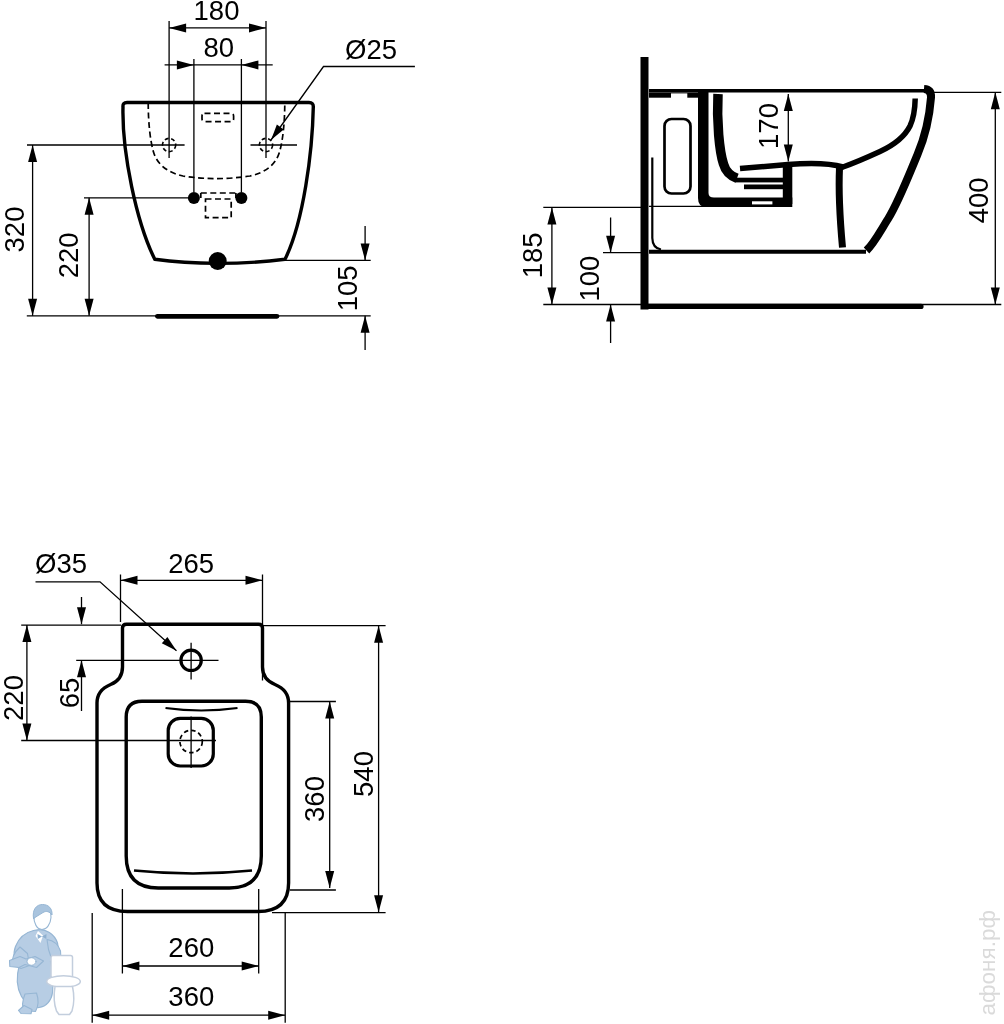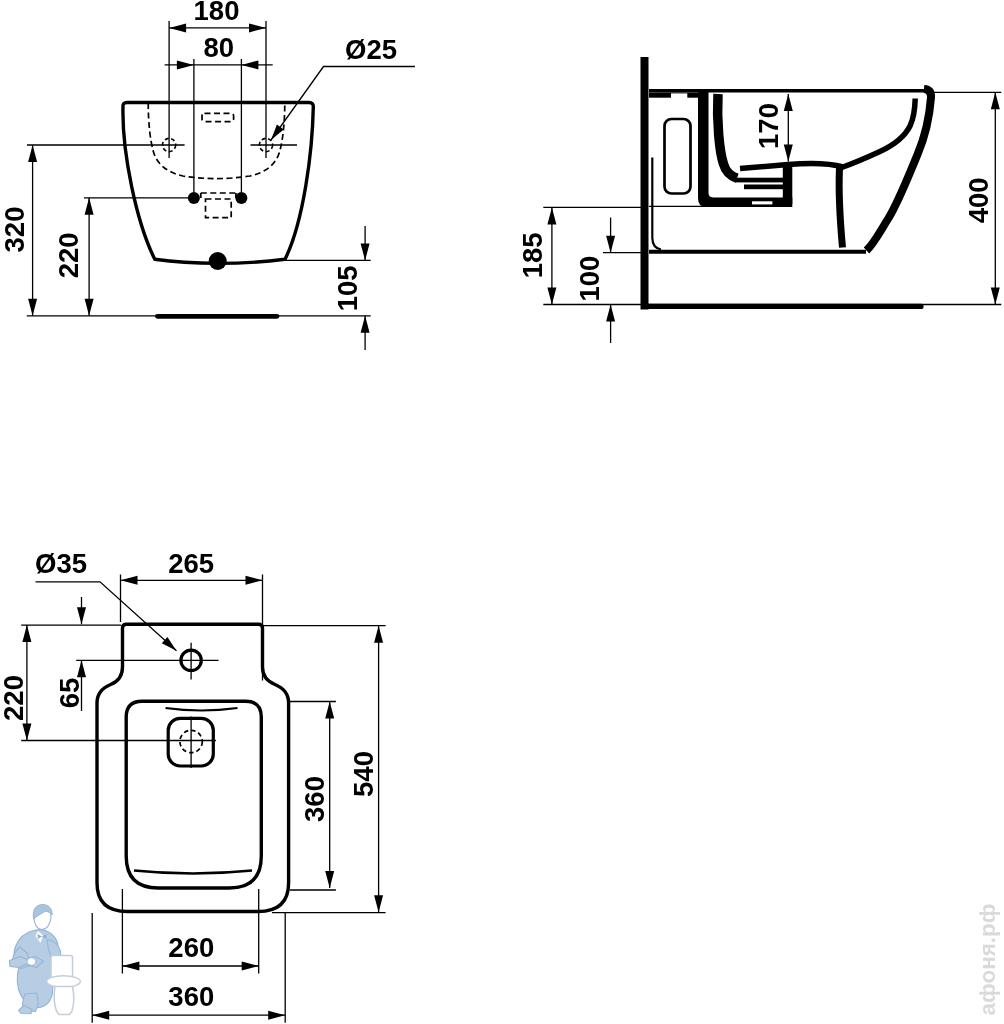--- a/index.html
+++ b/index.html
@@ -1,16 +1,16 @@
 <!DOCTYPE html>
 <html><head>
 <meta charset="utf-8">
 <style>
 html,body{margin:0;padding:0;background:#fff;}
-#page{position:relative;width:1004px;height:1024px;background:#fff;overflow:hidden;font-weight:bold;}
+#page{position:relative;width:1004px;height:1024px;background:#fff;overflow:hidden;}
 svg{position:absolute;left:0;top:0;}
 text{font-family:"Liberation Sans",sans-serif;font-size:27.5px;fill:#000;}
 .thin{stroke:#000;stroke-width:1.3;fill:none;}
 .main{stroke:#000;stroke-width:3.4;fill:none;}
 .dash{stroke:#000;stroke-width:1.7;fill:none;stroke-dasharray:6 3.5;}
 .arr{fill:#000;stroke:none;}
 </style>
 </head>
 <body>
 <div id="page">

